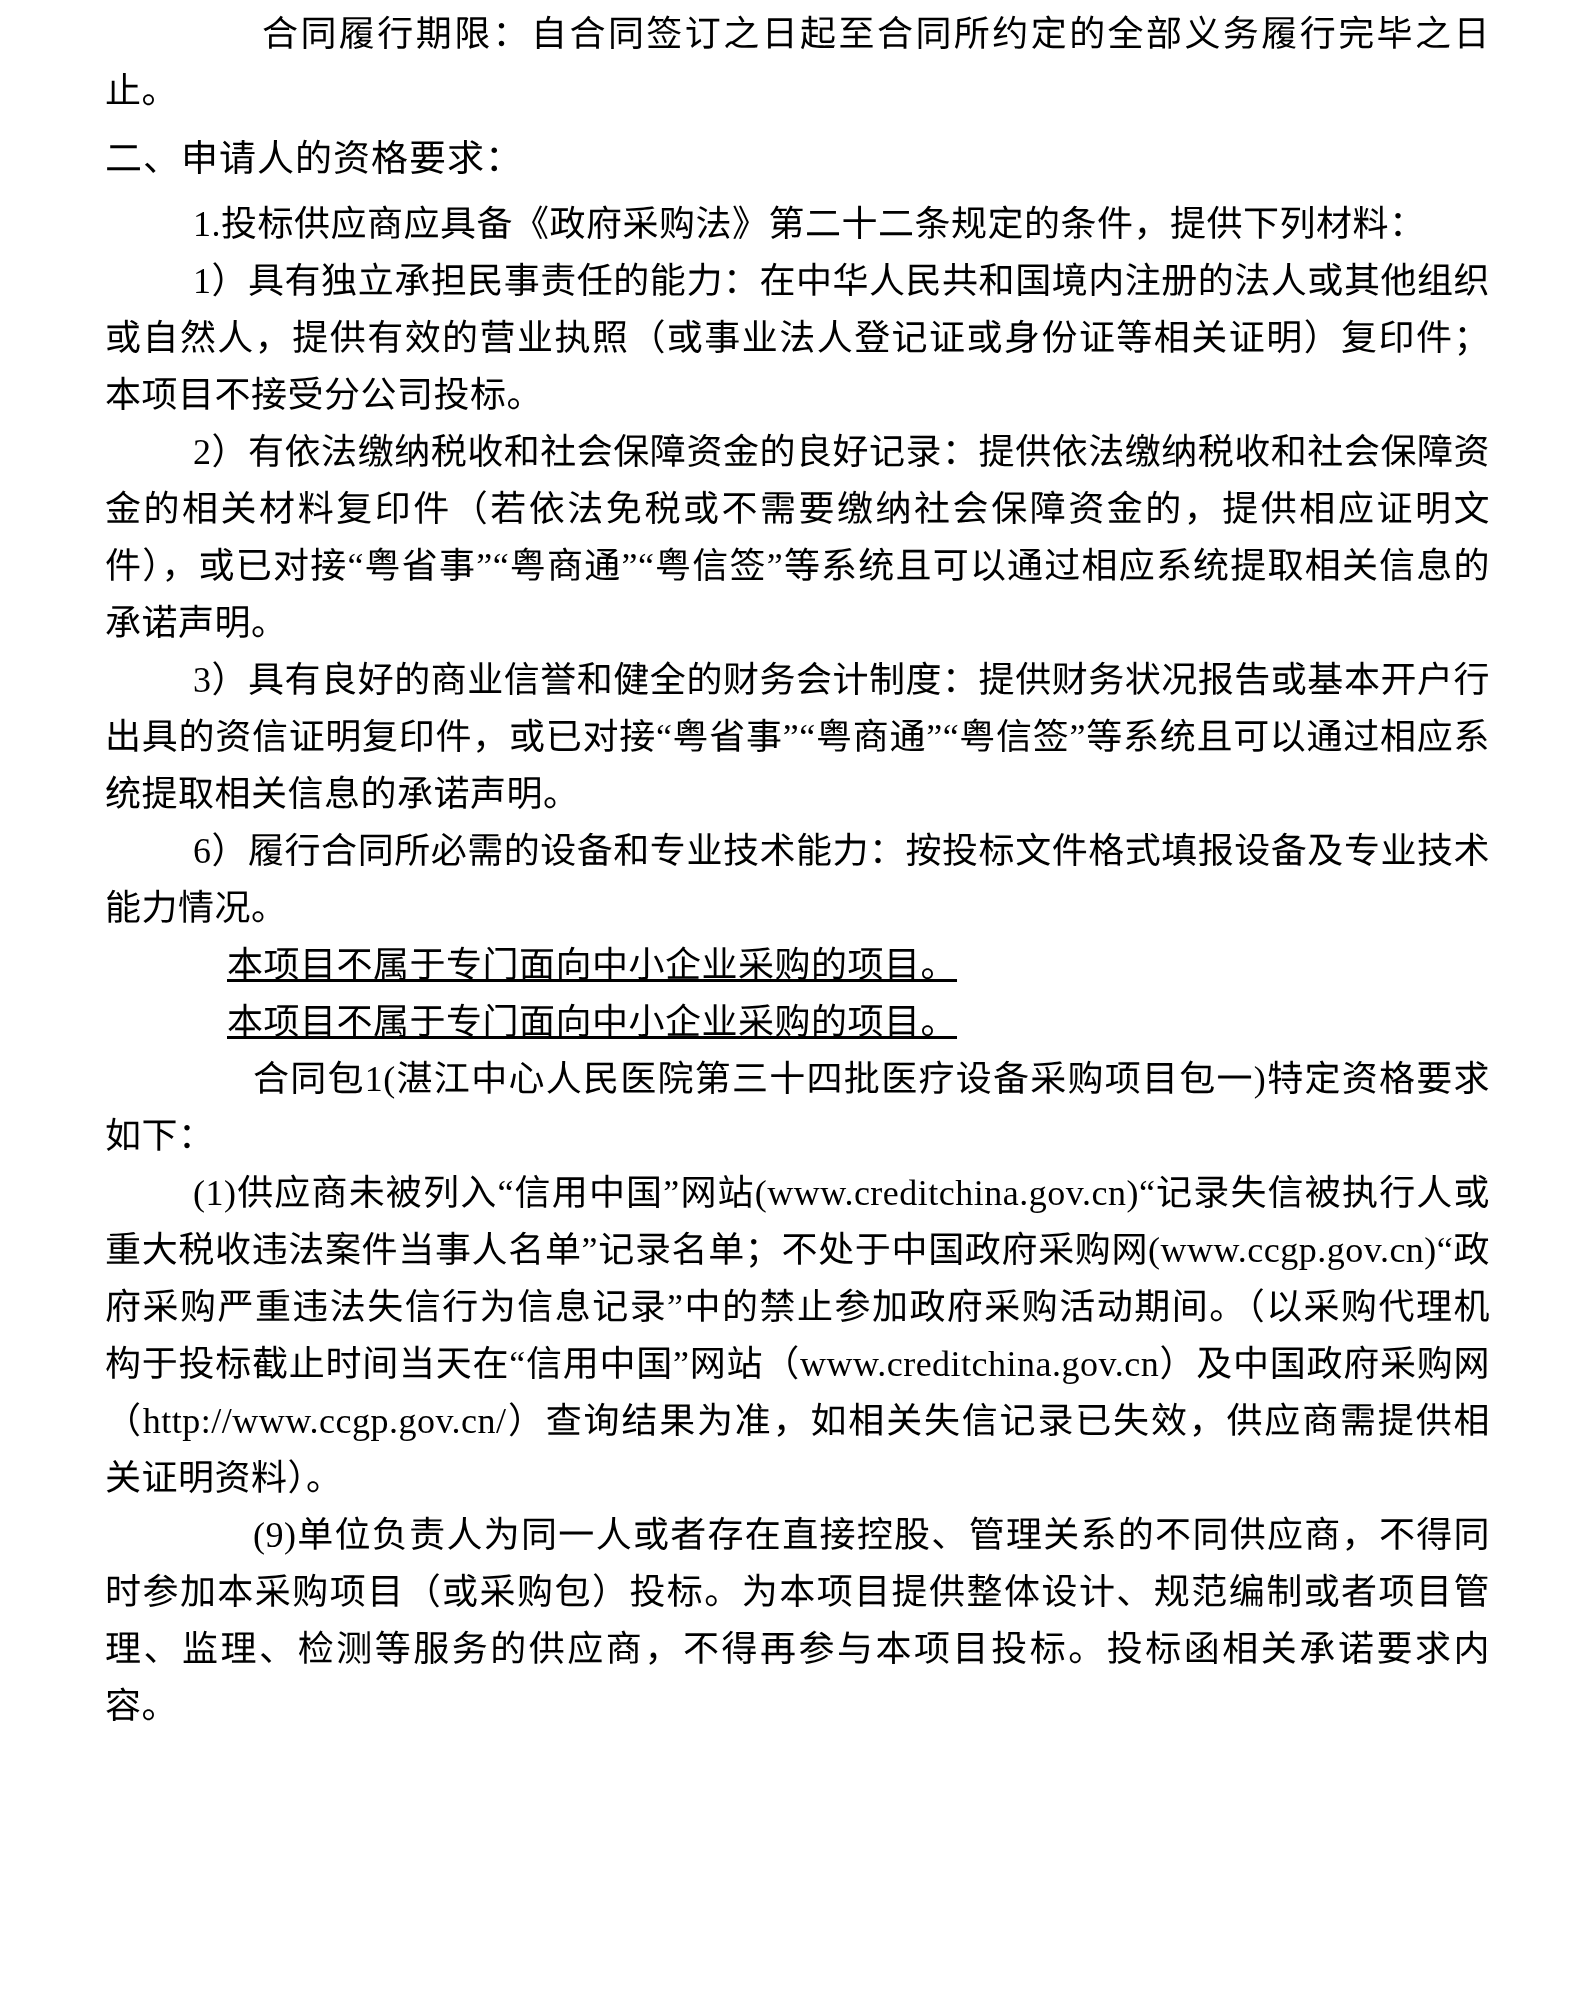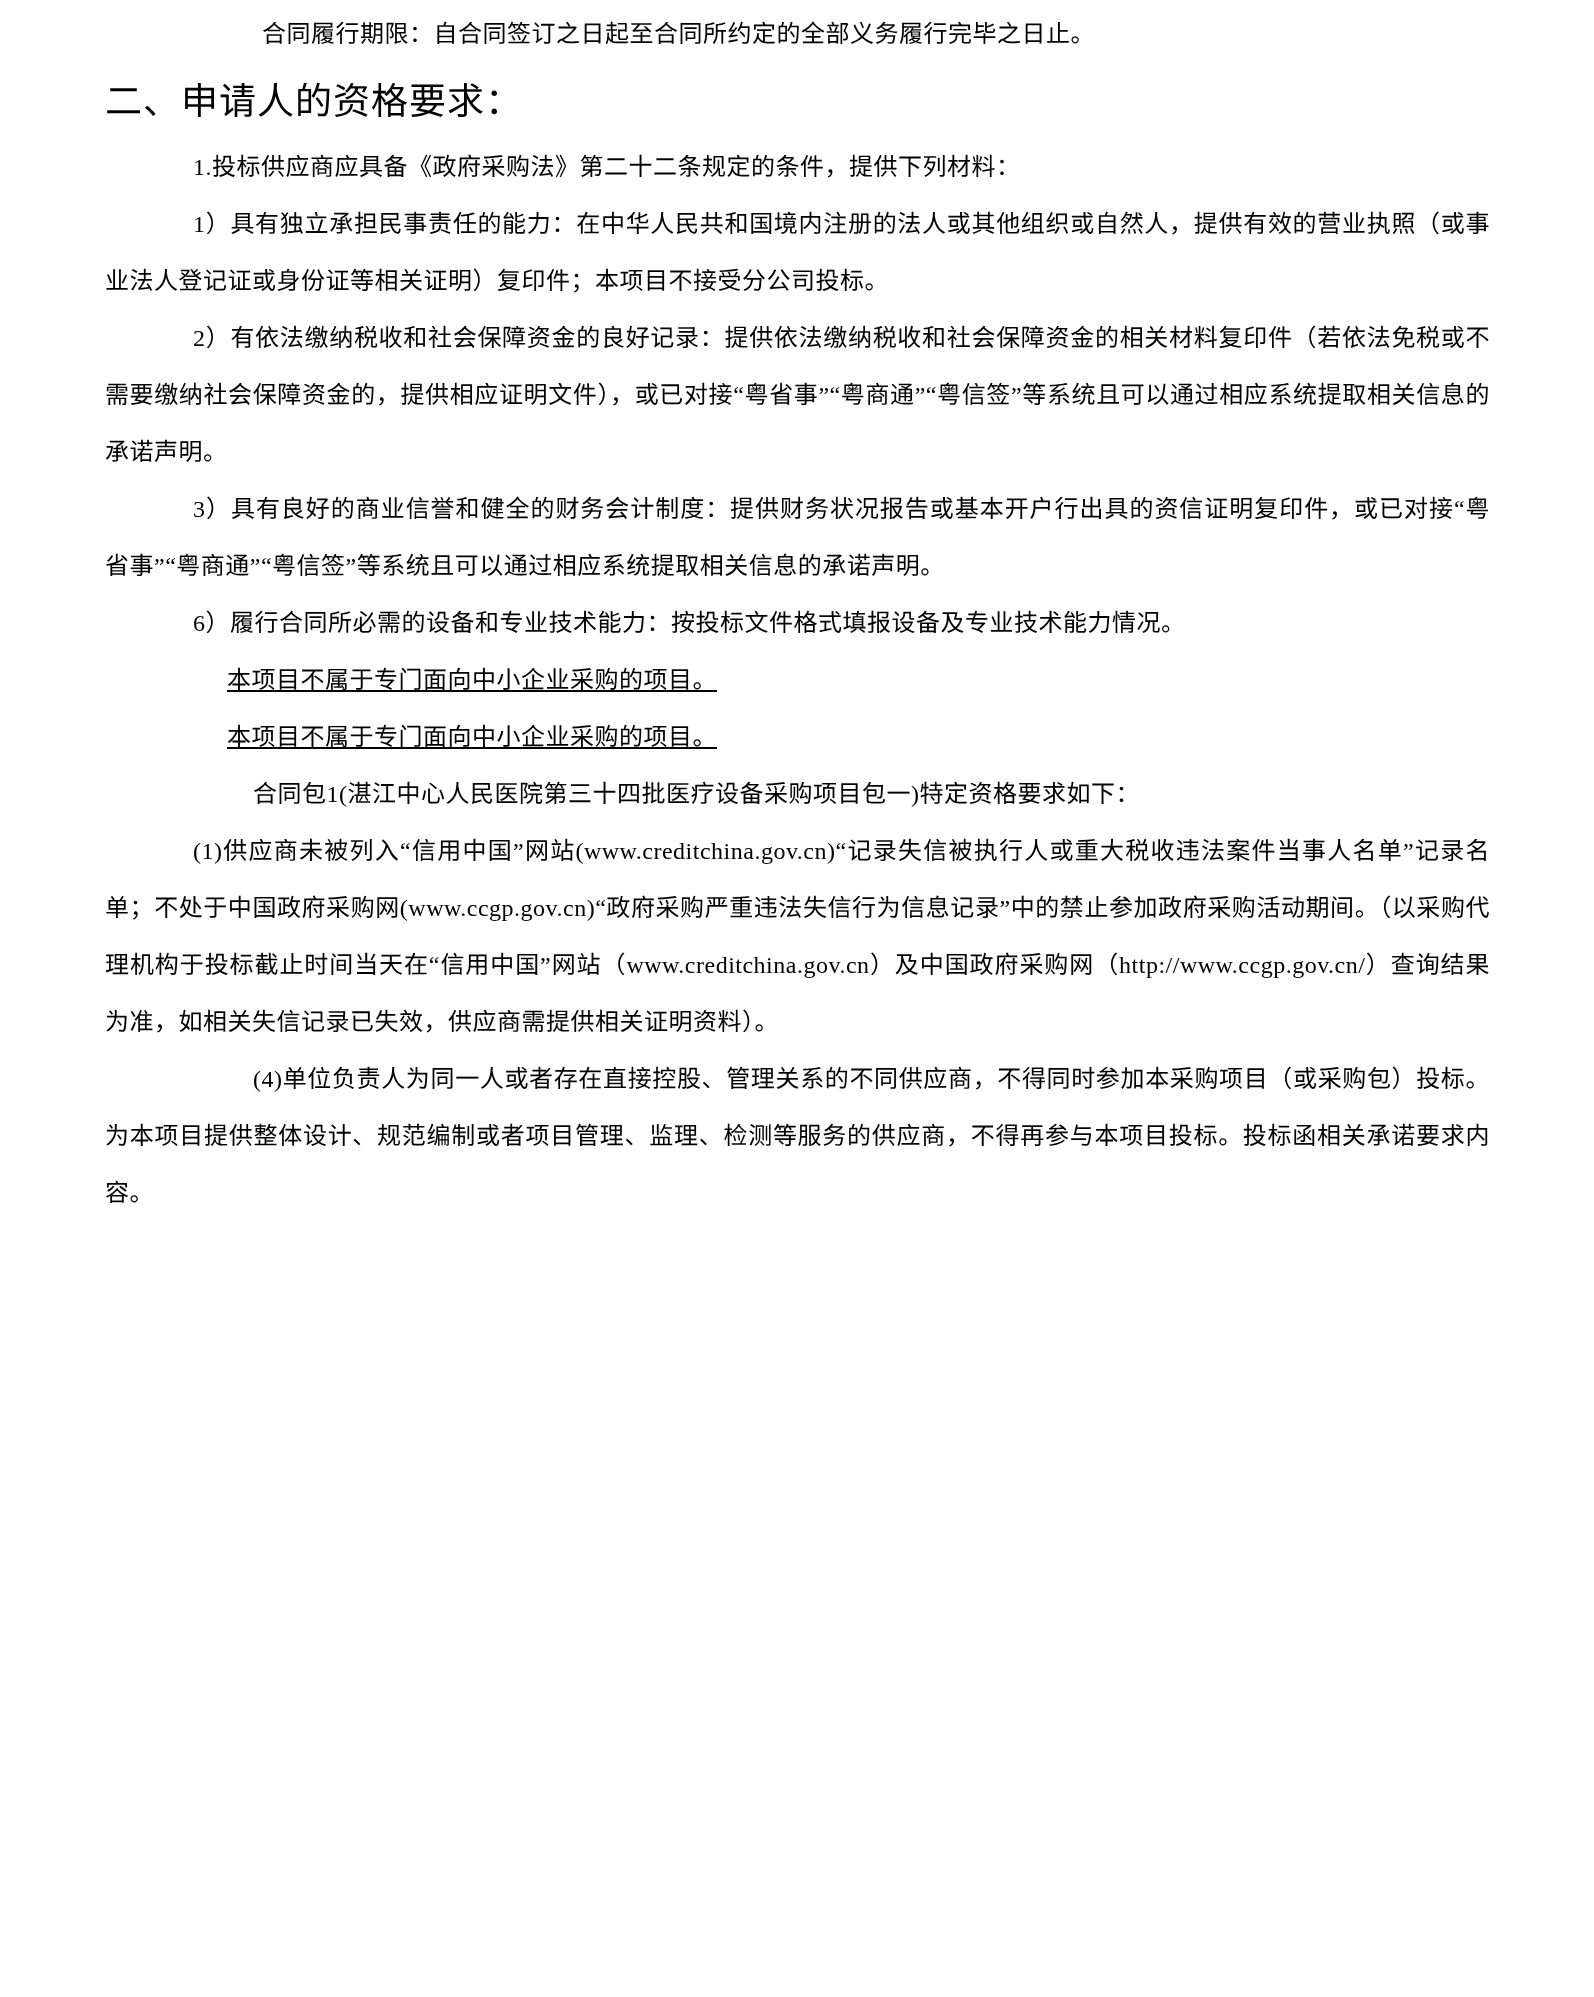--- a/index.html
+++ b/index.html
@@ -15,21 +15,21 @@
     color: #000000;
   }
   .page {
     box-sizing: border-box;
     width: 1594px;
     height: 1997px;
     padding: 6px 104px 0 105px;
   }
   .doc p {
     margin: 0;
-    font-size: 24px;
+    font-size: 36px;
     line-height: 57px;
     text-align: justify;
     letter-spacing: 0.5px;
   }
   .doc h2 {
     margin: 9px 0 7px 0;
     font-size: 37px;
     line-height: 60px;
     font-weight: normal;
     letter-spacing: 1px;
@@ -51,16 +51,16 @@
 
     <p class="p-std">1.投标供应商应具备《政府采购法》第二十二条规定的条件，提供下列材料：</p>
     <p class="p-std">1）具有独立承担民事责任的能力：在中华人民共和国境内注册的法人或其他组织或自然人，提供有效的营业执照（或事业法人登记证或身份证等相关证明）复印件；本项目不接受分公司投标。</p>
     <p class="p-std">2）有依法缴纳税收和社会保障资金的良好记录：提供依法缴纳税收和社会保障资金的相关材料复印件（若依法免税或不需要缴纳社会保障资金的，提供相应证明文件），或已对接“粤省事”“粤商通”“粤信签”等系统且可以通过相应系统提取相关信息的承诺声明。</p>
     <p class="p-std">3）具有良好的商业信誉和健全的财务会计制度：提供财务状况报告或基本开户行出具的资信证明复印件，或已对接“粤省事”“粤商通”“粤信签”等系统且可以通过相应系统提取相关信息的承诺声明。</p>
     <p class="p-std">6）履行合同所必需的设备和专业技术能力：按投标文件格式填报设备及专业技术能力情况。</p>
     <p class="p-item">本项目不属于专门面向中小企业采购的项目。</p>
     <p class="p-item">本项目不属于专门面向中小企业采购的项目。</p>
     <p class="p-pkg">合同包1(湛江中心人民医院第三十四批医疗设备采购项目包一)特定资格要求如下：</p>
     <p class="p-std">(1)供应商未被列入“信用中国”网站(www.creditchina.gov.cn)“记录失信被执行人或重大税收违法案件当事人名单”记录名单；不处于中国政府采购网(www.ccgp.gov.cn)“政府采购严重违法失信行为信息记录”中的禁止参加政府采购活动期间。（以采购代理机构于投标截止时间当天在“信用中国”网站（www.creditchina.gov.cn）及中国政府采购网（http://www.ccgp.gov.cn/）查询结果为准，如相关失信记录已失效，供应商需提供相关证明资料）。</p>
-    <p class="p-pkg">(4)单位负责人为同一人或者存在直接控股、管理关系的不同供应商，不得同时参加本采购项目（或采购包）投标。为本项目提供整体设计、规范编制或者项目管理、监理、检测等服务的供应商，不得再参与本项目投标。投标函相关承诺要求内容。</p>
+    <p class="p-pkg">(9)单位负责人为同一人或者存在直接控股、管理关系的不同供应商，不得同时参加本采购项目（或采购包）投标。为本项目提供整体设计、规范编制或者项目管理、监理、检测等服务的供应商，不得再参与本项目投标。投标函相关承诺要求内容。</p>
 
   </div>
 </div>
 
 </body></html>

